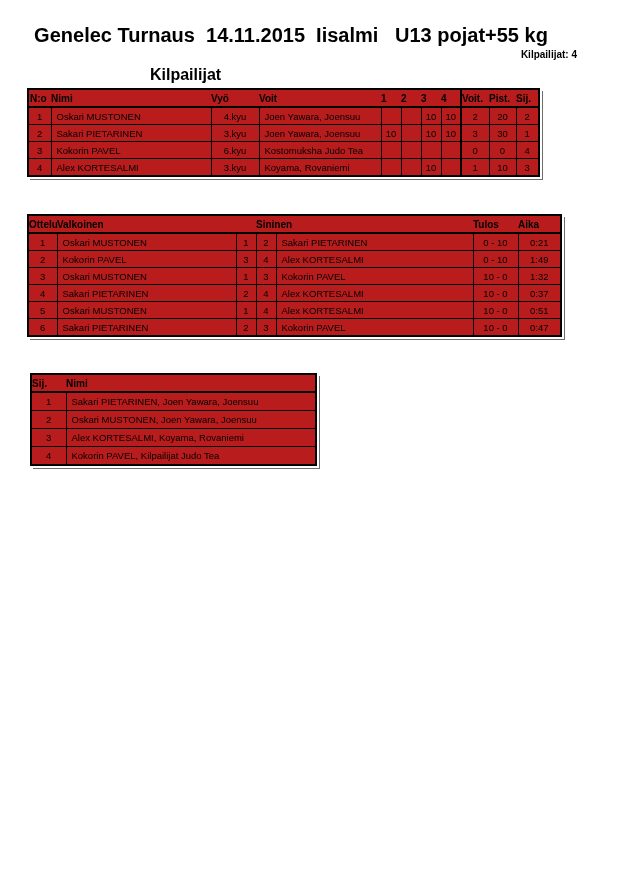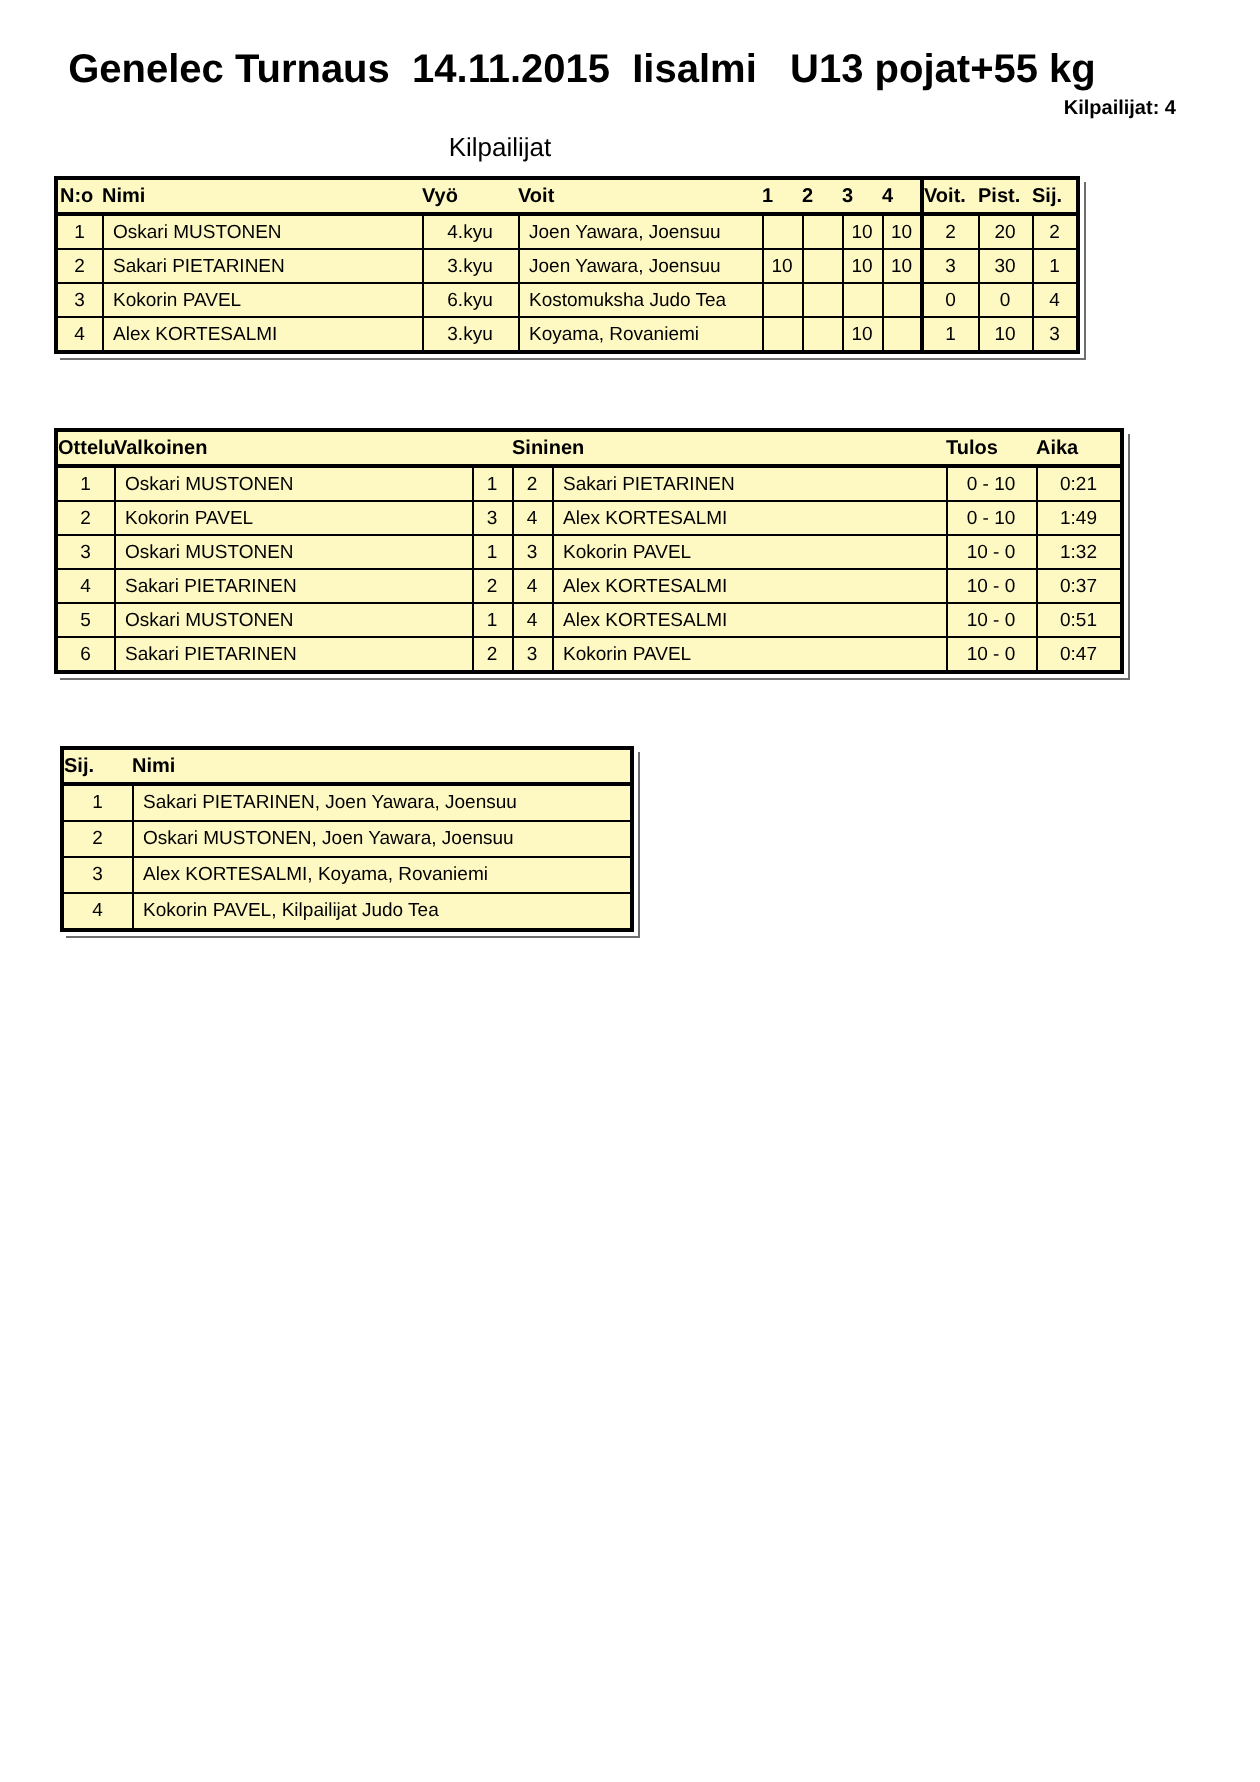--- a/index.html
+++ b/index.html
@@ -11,35 +11,35 @@
   }
   .page { position: relative; width: 630px; height: 891px; background: #ffffff; overflow: hidden; }
 
   .doc-title {
     position: absolute; left: 0; top: 24px; width: 582px;
     text-align: center; font-size: 20px; font-weight: bold;
     white-space: pre; letter-spacing: 0;
   }
   .comp-count {
     position: absolute; left: 0; top: 49px; width: 577px;
-    text-align: right; font-size: 10px; font-weight: bold; margin-left: 11px;
+    text-align: right; font-size: 10px; font-weight: bold;
   }
   .section-title {
-    position: absolute; width: 200px; text-align: center;
-    font-size: 13px; font-weight: normal; white-space: nowrap;
+    position: absolute; width: 200px; 
+    font-size: 16px; font-weight: bold; white-space: nowrap;
   }
   .st-kilpailijat { left: 150px; top: 66px; }
   .st-ottelut    { left: 141px; top: 195px; }
   .st-tulokset   { left: 72px;  top: 354px; }
 
   table.tbl {
     position: absolute;
     border-collapse: collapse;
     table-layout: fixed;
-    background: #fef9c3;
+    background: #b91c1c;
     border: 2px solid #000000;
     box-shadow: 2px 2px 0 #ffffff, 3px 3px 0 #6e6e6e;
   }
   .tbl th {
     font-size: 10px; font-weight: bold; text-align: left;
     padding: 0; height: 16px;
     border: 0; border-bottom: 2px solid #000000;
     white-space: nowrap; overflow: visible;
   }
   .tbl td {

